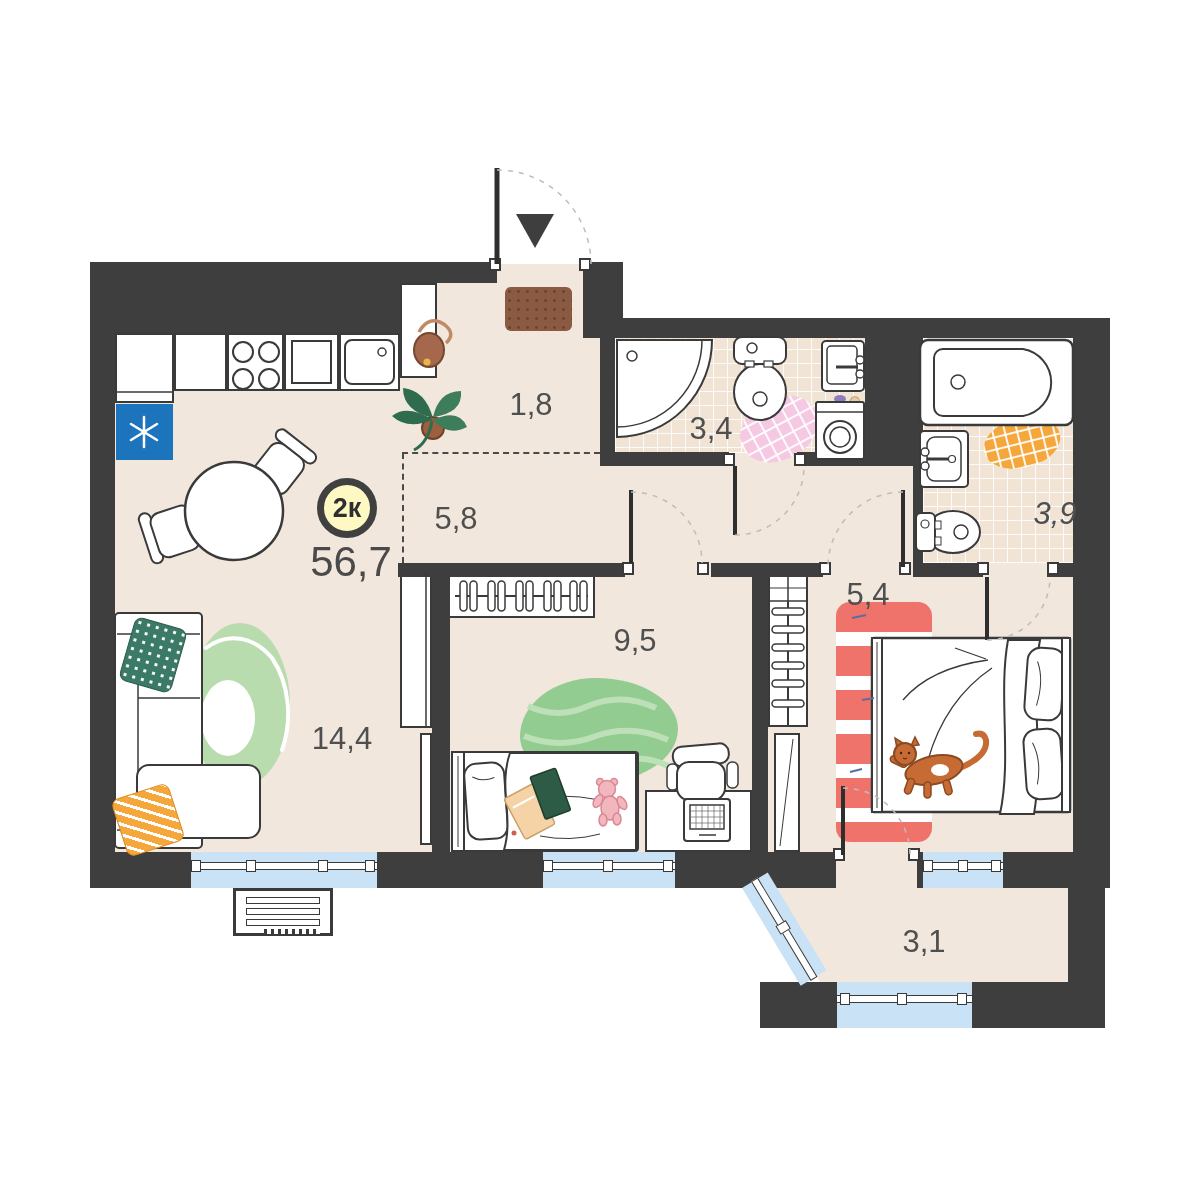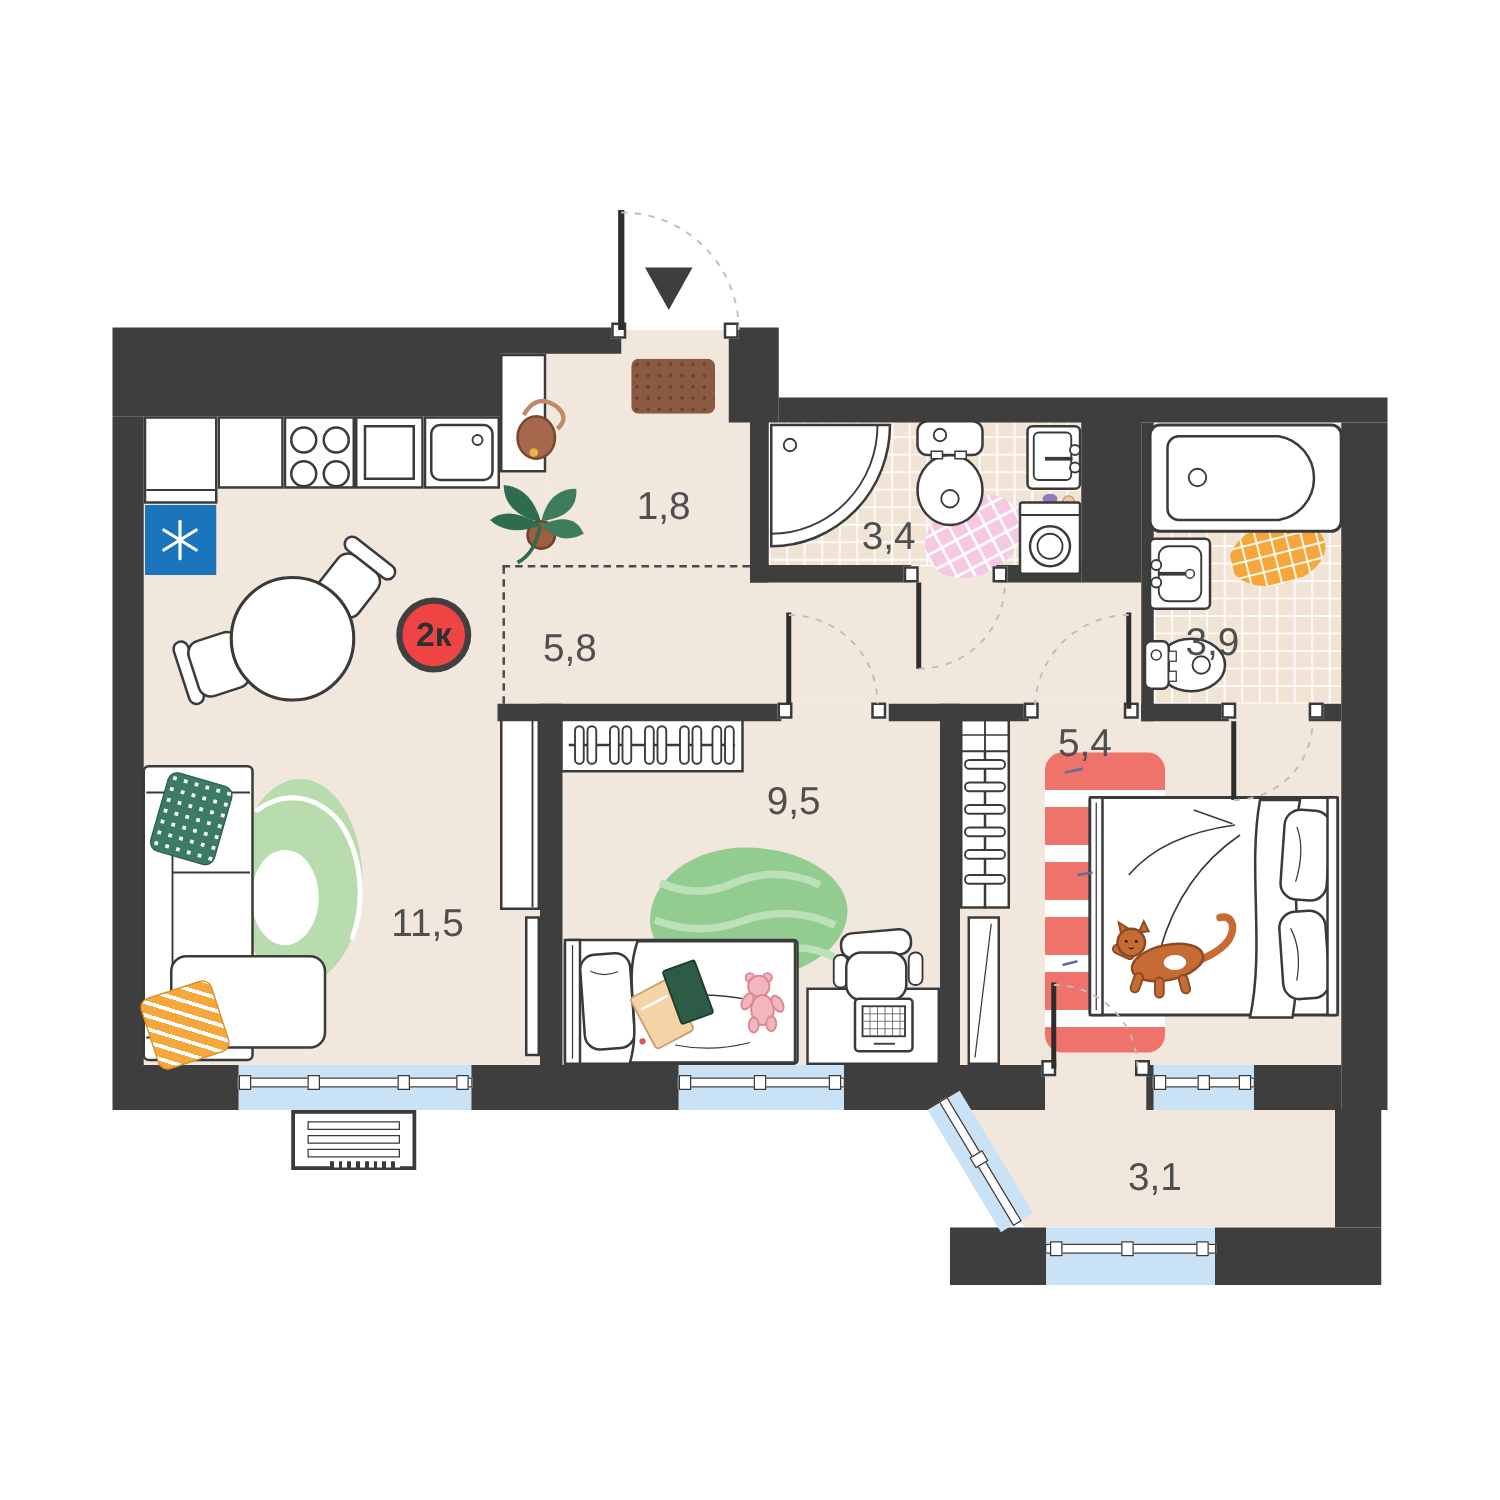--- a/index.html
+++ b/index.html
@@ -14,21 +14,21 @@
   .wb{position:absolute;background:#fff;border:2px solid #3A3A3A;box-sizing:border-box;}
   .jamb{position:absolute;width:12px;height:13px;background:#fff;border:2px solid #3A3A3A;box-sizing:border-box;}
   .win{position:absolute;background:#C9E2F5;}
   .winframe{position:absolute;left:-1px;right:-1px;height:8px;background:#fff;border:1.5px solid #3A3A3A;box-sizing:border-box;}
   .winsq{position:absolute;width:10px;height:12px;background:#fff;border:1.5px solid #3A3A3A;box-sizing:border-box;}
   .dash-h{position:absolute;border-top:2px dashed #4A4A4A;}
   .dash-v{position:absolute;border-left:2px dashed #4A4A4A;}
   .area{position:absolute;width:90px;text-align:center;font-size:31px;line-height:36px;color:#4F4F4F;z-index:10;}
   .total{position:absolute;left:291px;top:538px;width:120px;text-align:center;font-size:42px;color:#4A4A4A;z-index:10;}
   .badge{position:absolute;left:317px;top:478px;width:60px;height:60px;border-radius:50%;
-         background:#ef4444;border:5px solid #404040;display:flex;align-items:center;justify-content:center;
+         background:#fef9c3;border:7px solid #404040;display:flex;align-items:center;justify-content:center;
          font-size:27px;font-weight:bold;color:#2F2F2F;z-index:10;box-sizing:border-box;}
   svg.overlay{position:absolute;left:0;top:0;z-index:5;}
   .pillow{position:absolute;z-index:6;}
   .rug-red{position:absolute;left:836px;top:602px;width:96px;height:240px;border-radius:14px;
            background:repeating-linear-gradient(180deg,#F0736B 0 30px,#fff 30px 44px);}
   .rug-pink{position:absolute;left:738px;top:398px;width:82px;height:62px;border-radius:50%;
             background-color:#F6C9E3;
             background-image:linear-gradient(rgba(255,255,255,.9) 2px,transparent 2px),
                              linear-gradient(90deg,rgba(255,255,255,.9) 2px,transparent 2px);
             background-size:13px 13px;transform:rotate(-28deg);}
@@ -446,22 +446,23 @@
     <g>
       <line x1="843" y1="786" x2="843" y2="855" stroke="#2E2E2E" stroke-width="4"></line>
       <path d="M843,788 A67,67 0 0 1 910,855" stroke="#BDBDBD" stroke-width="1.5" stroke-dasharray="5 6" fill="none"></path>
     </g>
   </svg>
 
   <div class="pillow pillow-teal"></div>
   <div class="pillow pillow-orange"></div>
 
   <div class="badge">2к</div>
+  <div class="total">56,7</div>
   <div class="area" style="left:486px;top:387px;">1,8</div>
   <div class="area" style="left:411px;top:501px;">5,8</div>
   <div class="area" style="left:666px;top:411px;">3,4</div>
-  <div class="area" style="left:925px;top:496px;">3,9</div>
+  <div class="area" style="left:1010px;top:496px;font-style:italic;">3,9</div>
   <div class="area" style="left:823px;top:577px;">5,4</div>
   <div class="area" style="left:590px;top:623px;">9,5</div>
-  <div class="area" style="left:297px;top:721px;">11,5</div>
+  <div class="area" style="left:297px;top:721px;">14,4</div>
   <div class="area" style="left:879px;top:924px;">3,1</div>
 
 </div>
 
 </body></html>

